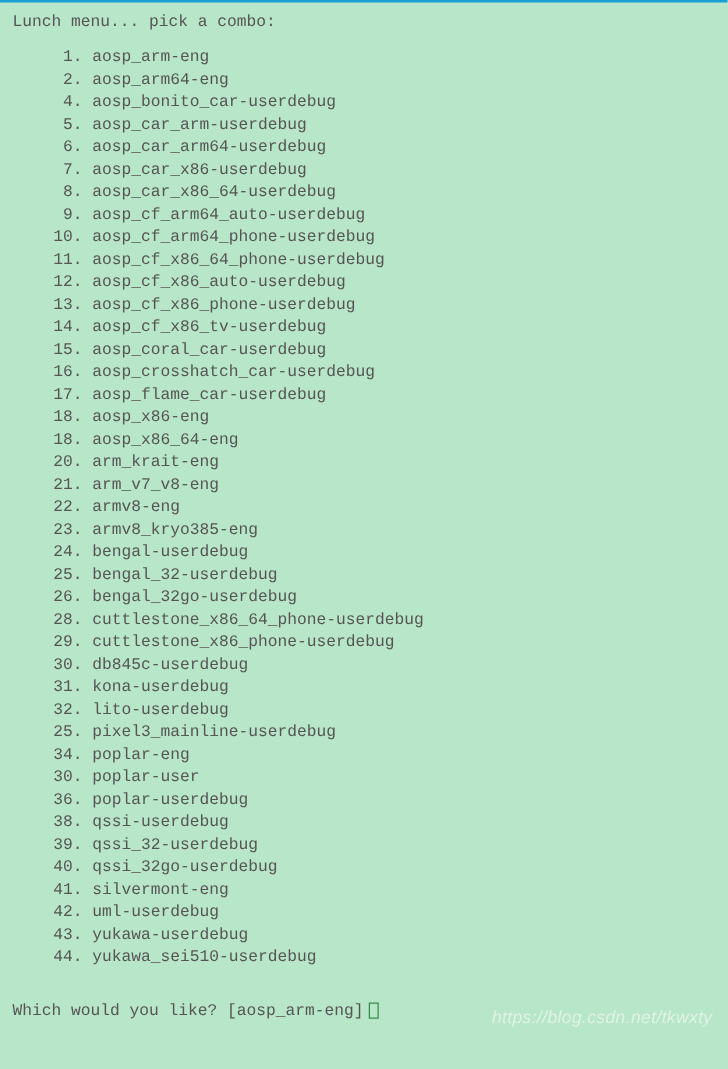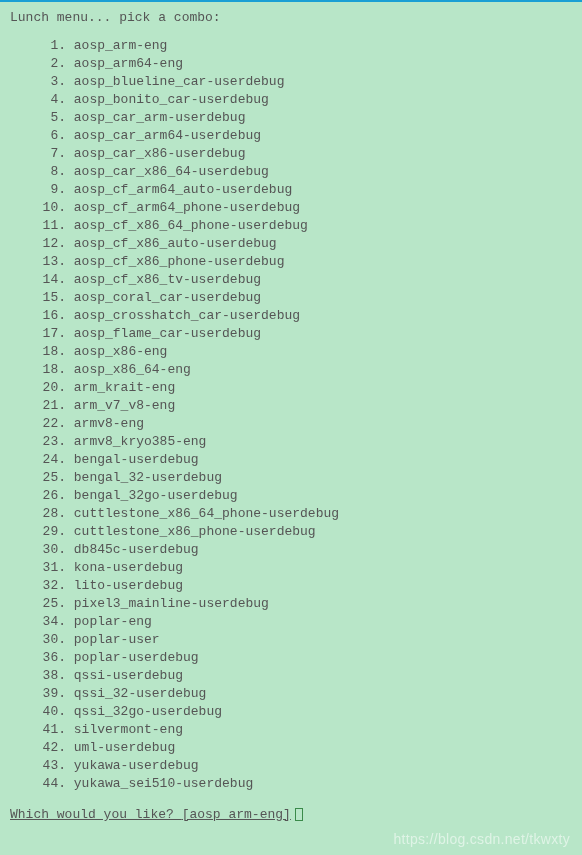--- a/index.html
+++ b/index.html
@@ -28,52 +28,51 @@
     .menu-item {
       line-height: 18px;
       white-space: pre;
     }
     .menu-number {
       display: inline-block;
       min-width: 24px;
       text-align: right;
     }
     .prompt-line {
-      margin-top: 14px;
+      margin-top: 26px;
       white-space: pre;
-      text-decoration: underline;
     }
     .cursor {
       display: inline-block;
       width: 8px;
       height: 13px;
       border: 1.5px solid #3a8a4a;
       vertical-align: middle;
       margin-left: 4px;
     }
     .watermark {
       position: absolute;
-      bottom: 8px;
+      bottom: 34px;
       right: 12px;
       color: rgba(255, 255, 255, 0.55);
       font-family: Arial, sans-serif;
       font-size: 14px;
+      font-style: italic;
       pointer-events: none;
       letter-spacing: 0.3px;
     }
   </style>
 </head>
 <body>
 
 <div class="header">Lunch menu... pick a combo:</div>
 
 <div class="menu-list">
     <div class="menu-item"><span class="menu-number">1.</span><span> aosp_arm-eng</span></div>
     <div class="menu-item"><span class="menu-number">2.</span><span> aosp_arm64-eng</span></div>
-    <div class="menu-item"><span class="menu-number">3.</span><span> aosp_blueline_car-userdebug</span></div>
     <div class="menu-item"><span class="menu-number">4.</span><span> aosp_bonito_car-userdebug</span></div>
     <div class="menu-item"><span class="menu-number">5.</span><span> aosp_car_arm-userdebug</span></div>
     <div class="menu-item"><span class="menu-number">6.</span><span> aosp_car_arm64-userdebug</span></div>
     <div class="menu-item"><span class="menu-number">7.</span><span> aosp_car_x86-userdebug</span></div>
     <div class="menu-item"><span class="menu-number">8.</span><span> aosp_car_x86_64-userdebug</span></div>
     <div class="menu-item"><span class="menu-number">9.</span><span> aosp_cf_arm64_auto-userdebug</span></div>
     <div class="menu-item"><span class="menu-number">10.</span><span> aosp_cf_arm64_phone-userdebug</span></div>
     <div class="menu-item"><span class="menu-number">11.</span><span> aosp_cf_x86_64_phone-userdebug</span></div>
     <div class="menu-item"><span class="menu-number">12.</span><span> aosp_cf_x86_auto-userdebug</span></div>
     <div class="menu-item"><span class="menu-number">13.</span><span> aosp_cf_x86_phone-userdebug</span></div>

